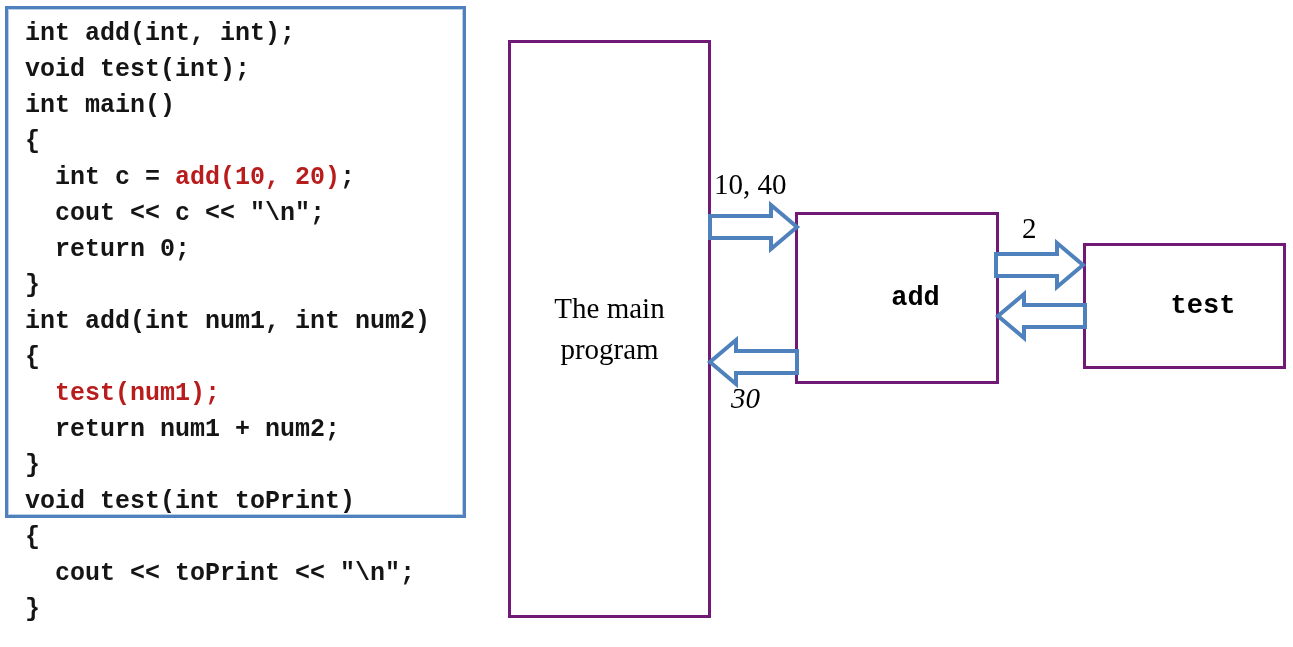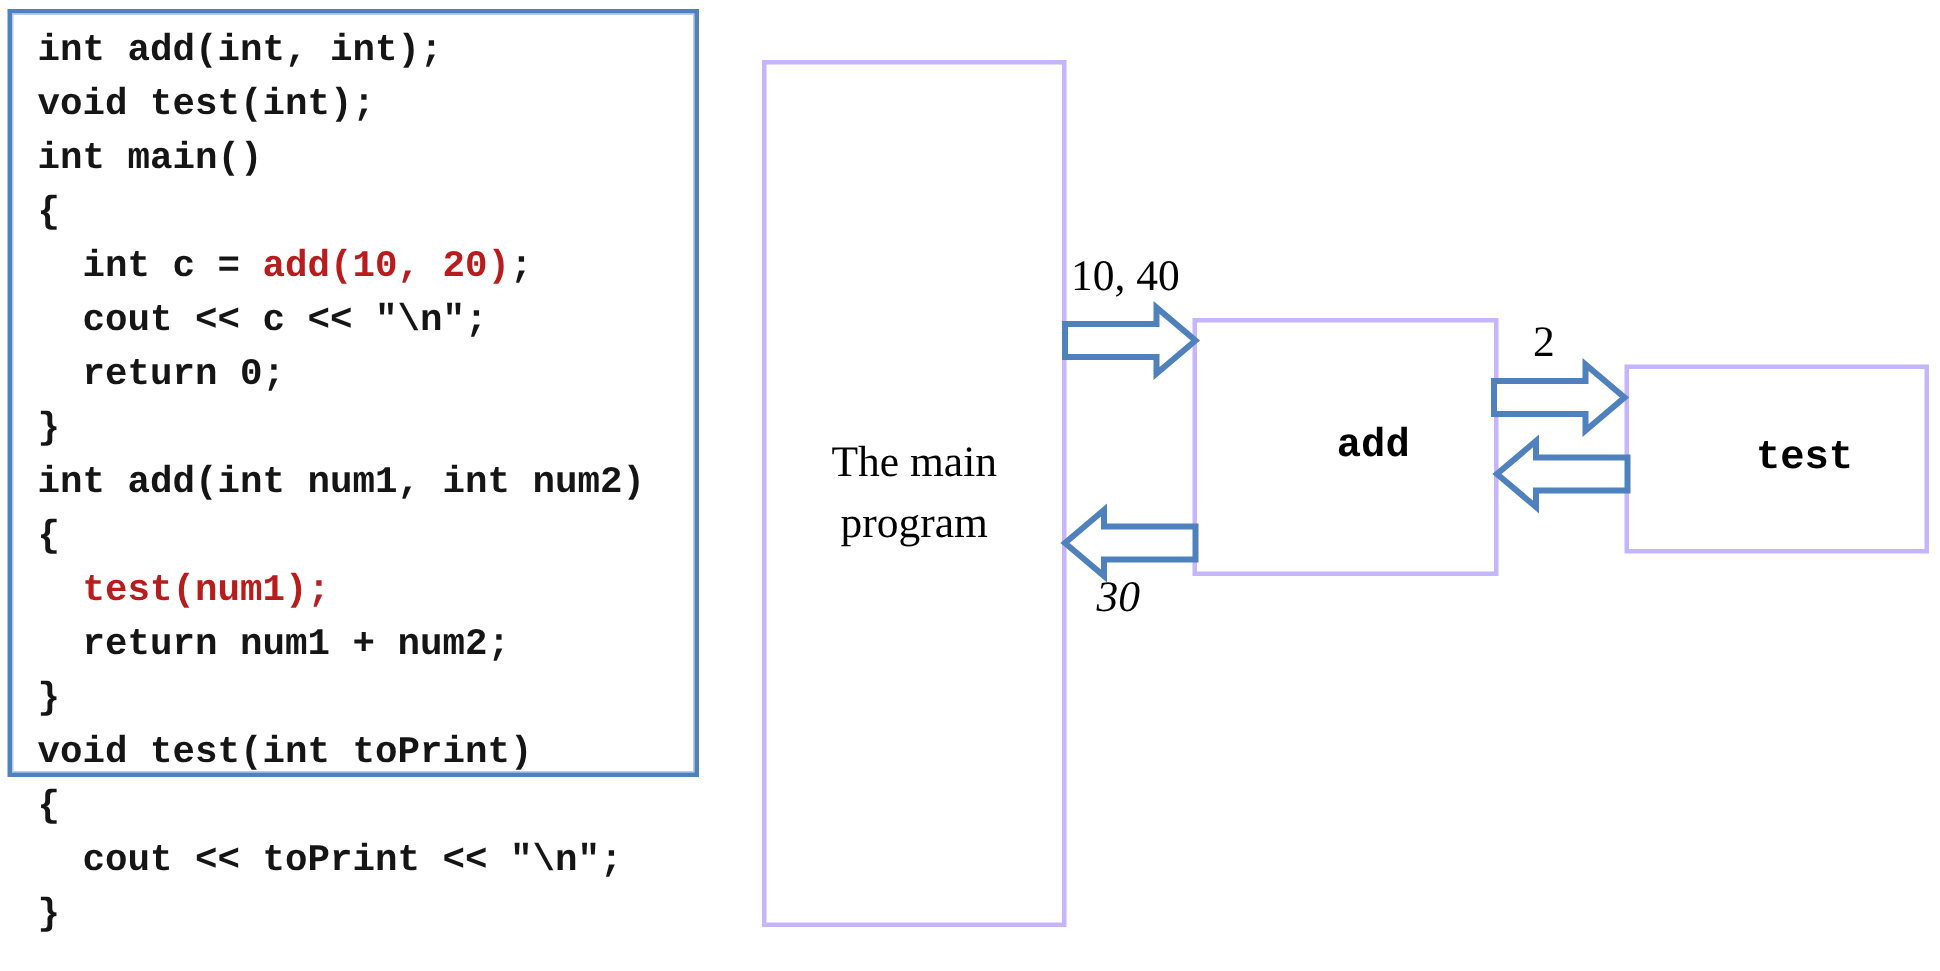--- a/index.html
+++ b/index.html
@@ -31,21 +31,21 @@
     line-height: 36px;
     color: #151515;
     white-space: pre;
   }
   .seg-black { color: #151515; }
   .seg-blue  { color: #b91c1c; }
 
   
   .box {
     position: absolute;
-    border: 3px solid #c4b5fd;
+    border: 3px solid #701a75;
     box-sizing: border-box;
     background: #ffffff;
   }
   .main-box  { left: 508px; top: 40px;  width: 203px; height: 578px; }
   .add-box   { left: 795px; top: 212px; width: 204px; height: 172px; }
   .test-box  { left: 1083px; top: 243px; width: 203px; height: 126px; }
 
   .main-label {
     position: absolute;
     left: 0; right: 0; top: 50%;

